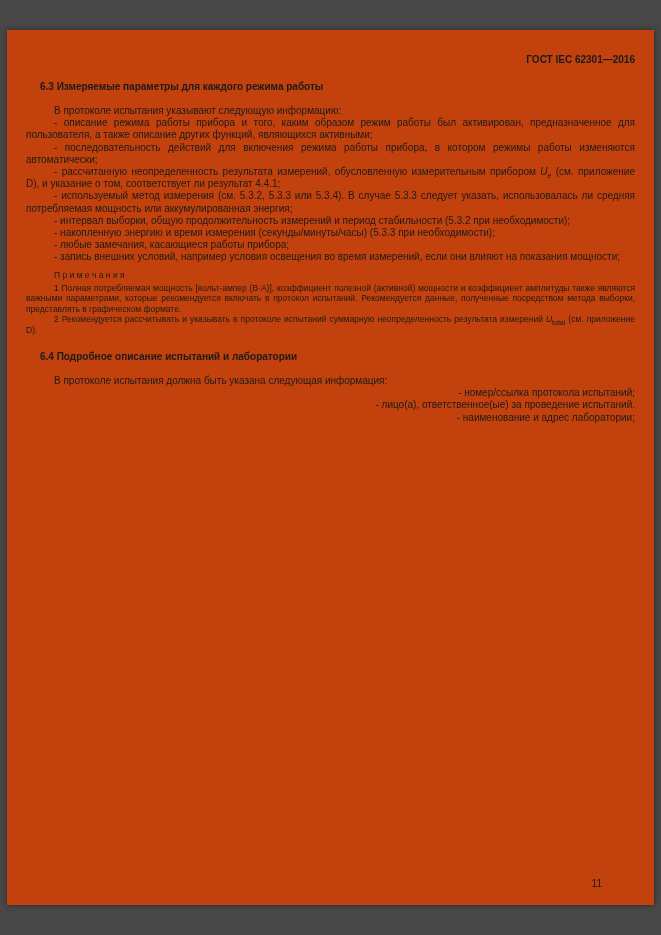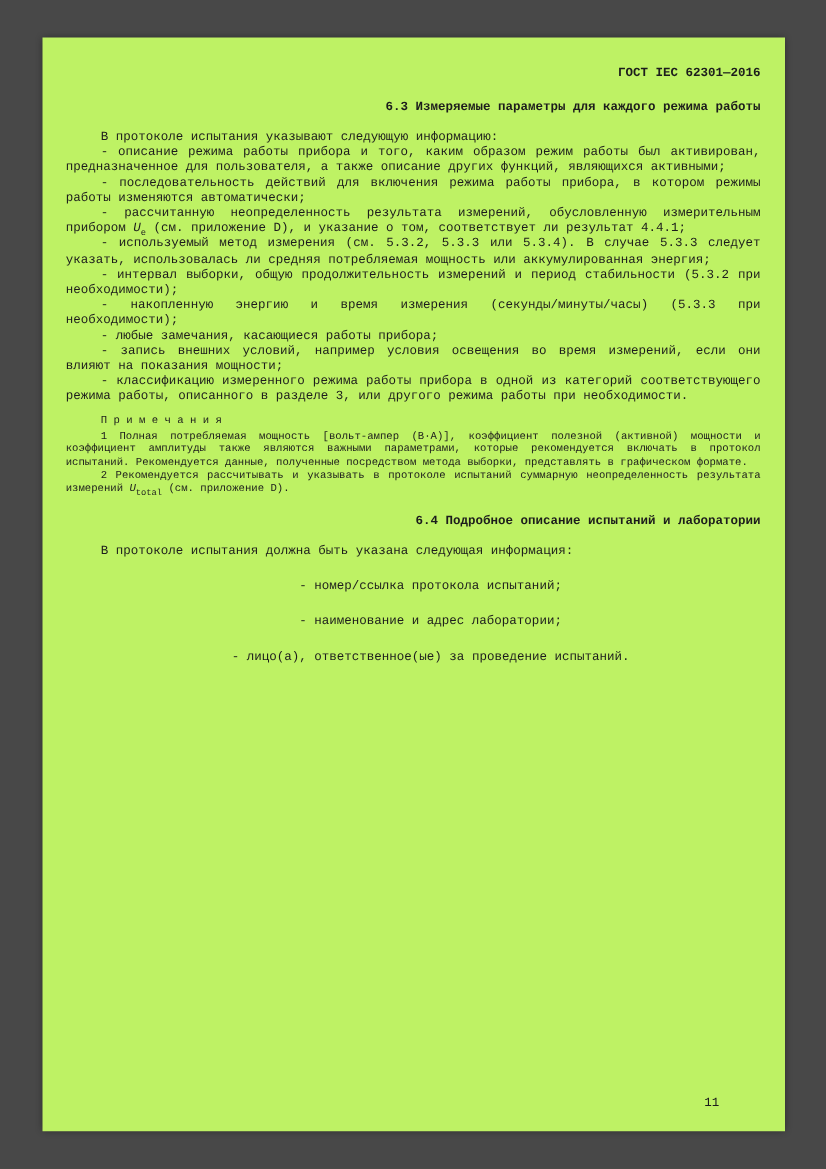--- a/index.html
+++ b/index.html
@@ -8,64 +8,62 @@
     background: #484848;
     font-family: "Liberation Sans", sans-serif;
   }
   .viewport {
     width: 661px;
     height: 935px;
     background: #484848;
     overflow: hidden;
   }
   .page {
-    width: 594px;
+    width: 647px;
     height: 875px;
     margin: 30px auto 0 auto;
-    background: #bef264;
+    background: #c2410c;
     box-sizing: border-box;
     padding: 24px 19px 20px 19px;
     position: relative;
     box-shadow: 0 0 6px rgba(0,0,0,0.45);
     color: #1c1c1c;
-    font-family: Liberation Mono, monospace;
   }
   .doc-header {
     text-align: right;
     font-weight: bold;
     font-size: 10px;
     margin: 0 0 16px 0;
   }
   .sec-heading {
     font-weight: bold;
     font-size: 10px;
     margin: 0 0 13px 0;
     padding-left: 14px;
-    text-align: right;
   }
   .sec-heading.sp-top { margin-top: 15px; }
   p.body-par {
     font-size: 10px;
     line-height: 12.2px;
     margin: 0;
     text-align: justify;
     text-indent: 28px;
   }
   p.list-par {
     font-size: 10px;
     line-height: 12.2px;
     margin: 0;
     text-align: justify;
     text-indent: 28px;
   }
   p.list-short {
     font-size: 10px;
     line-height: 12.6px;
-    margin: 16px;
-    text-align: center;
+    margin: 0;
+    text-align: right;
     text-indent: 28px;
   }
   .notes-heading {
     font-size: 8.5px;
     line-height: 11px;
     margin: 6px 0 2px 0;
     text-indent: 28px;
   }
   p.note-par {
     font-size: 8.5px;
@@ -102,30 +100,29 @@
     <p class="list-par">- описание режима работы прибора и того, каким образом режим работы был активирован, предназначенное для пользователя, а также описание других функций, являющихся активными;</p>
     <p class="list-par">- последовательность действий для включения режима работы прибора, в котором режимы работы изменяются автоматически;</p>
 
     <p class="list-par"><span>- рассчитанную неопределенность результата измерений, обусловленную измерительным прибором </span><span class="u-sym">U</span><sub>e</sub><span> (см. приложение D), и указание о том, соответствует ли результат 4.4.1;</span></p>
 
     <p class="list-par">- используемый метод измерения (см. 5.3.2, 5.3.3 или 5.3.4). В случае 5.3.3 следует указать, использовалась ли средняя потребляемая мощность или аккумулированная энергия;</p>
     <p class="list-par">- интервал выборки, общую продолжительность измерений и период стабильности (5.3.2 при необходимости);</p>
     <p class="list-par">- накопленную энергию и время измерения (секунды/минуты/часы) (5.3.3 при необходимости);</p>
     <p class="list-par">- любые замечания, касающиеся работы прибора;</p>
     <p class="list-par">- запись внешних условий, например условия освещения во время измерений, если они влияют на показания мощности;</p>
-    <p class="list-par">- классификацию измеренного режима работы прибора в одной из категорий соответствующего режима работы, описанного в разделе 3, или другого режима работы при необходимости.</p>
 
     <div class="notes-heading">П р и м е ч а н и я</div>
     <p class="note-par">1 Полная потребляемая мощность [вольт-ампер (В·А)], коэффициент полезной (активной) мощности и коэффициент амплитуды также являются важными параметрами, которые рекомендуется включать в протокол испытаний. Рекомендуется данные, полученные посредством метода выборки, представлять в графическом формате.</p>
     <p class="note-par"><span>2 Рекомендуется рассчитывать и указывать в протоколе испытаний суммарную неопределенность результата измерений </span><span class="u-sym">U</span><sub>total</sub><span> (см. приложение D).</span></p>
 
     <div class="sec-heading sp-top">6.4 Подробное описание испытаний и лаборатории</div>
 
     <p class="body-par">В протоколе испытания должна быть указана следующая информация:</p>
 
     <p class="list-short">- номер/ссылка протокола испытаний;</p>
+    <p class="list-short">- лицо(а), ответственное(ые) за проведение испытаний.</p>
     <p class="list-short">- наименование и адрес лаборатории;</p>
-    <p class="list-short">- лицо(а), ответственное(ые) за проведение испытаний.</p>
 
     <div class="page-number">11</div>
 
   </div>
 </div>
 
 </body></html>

